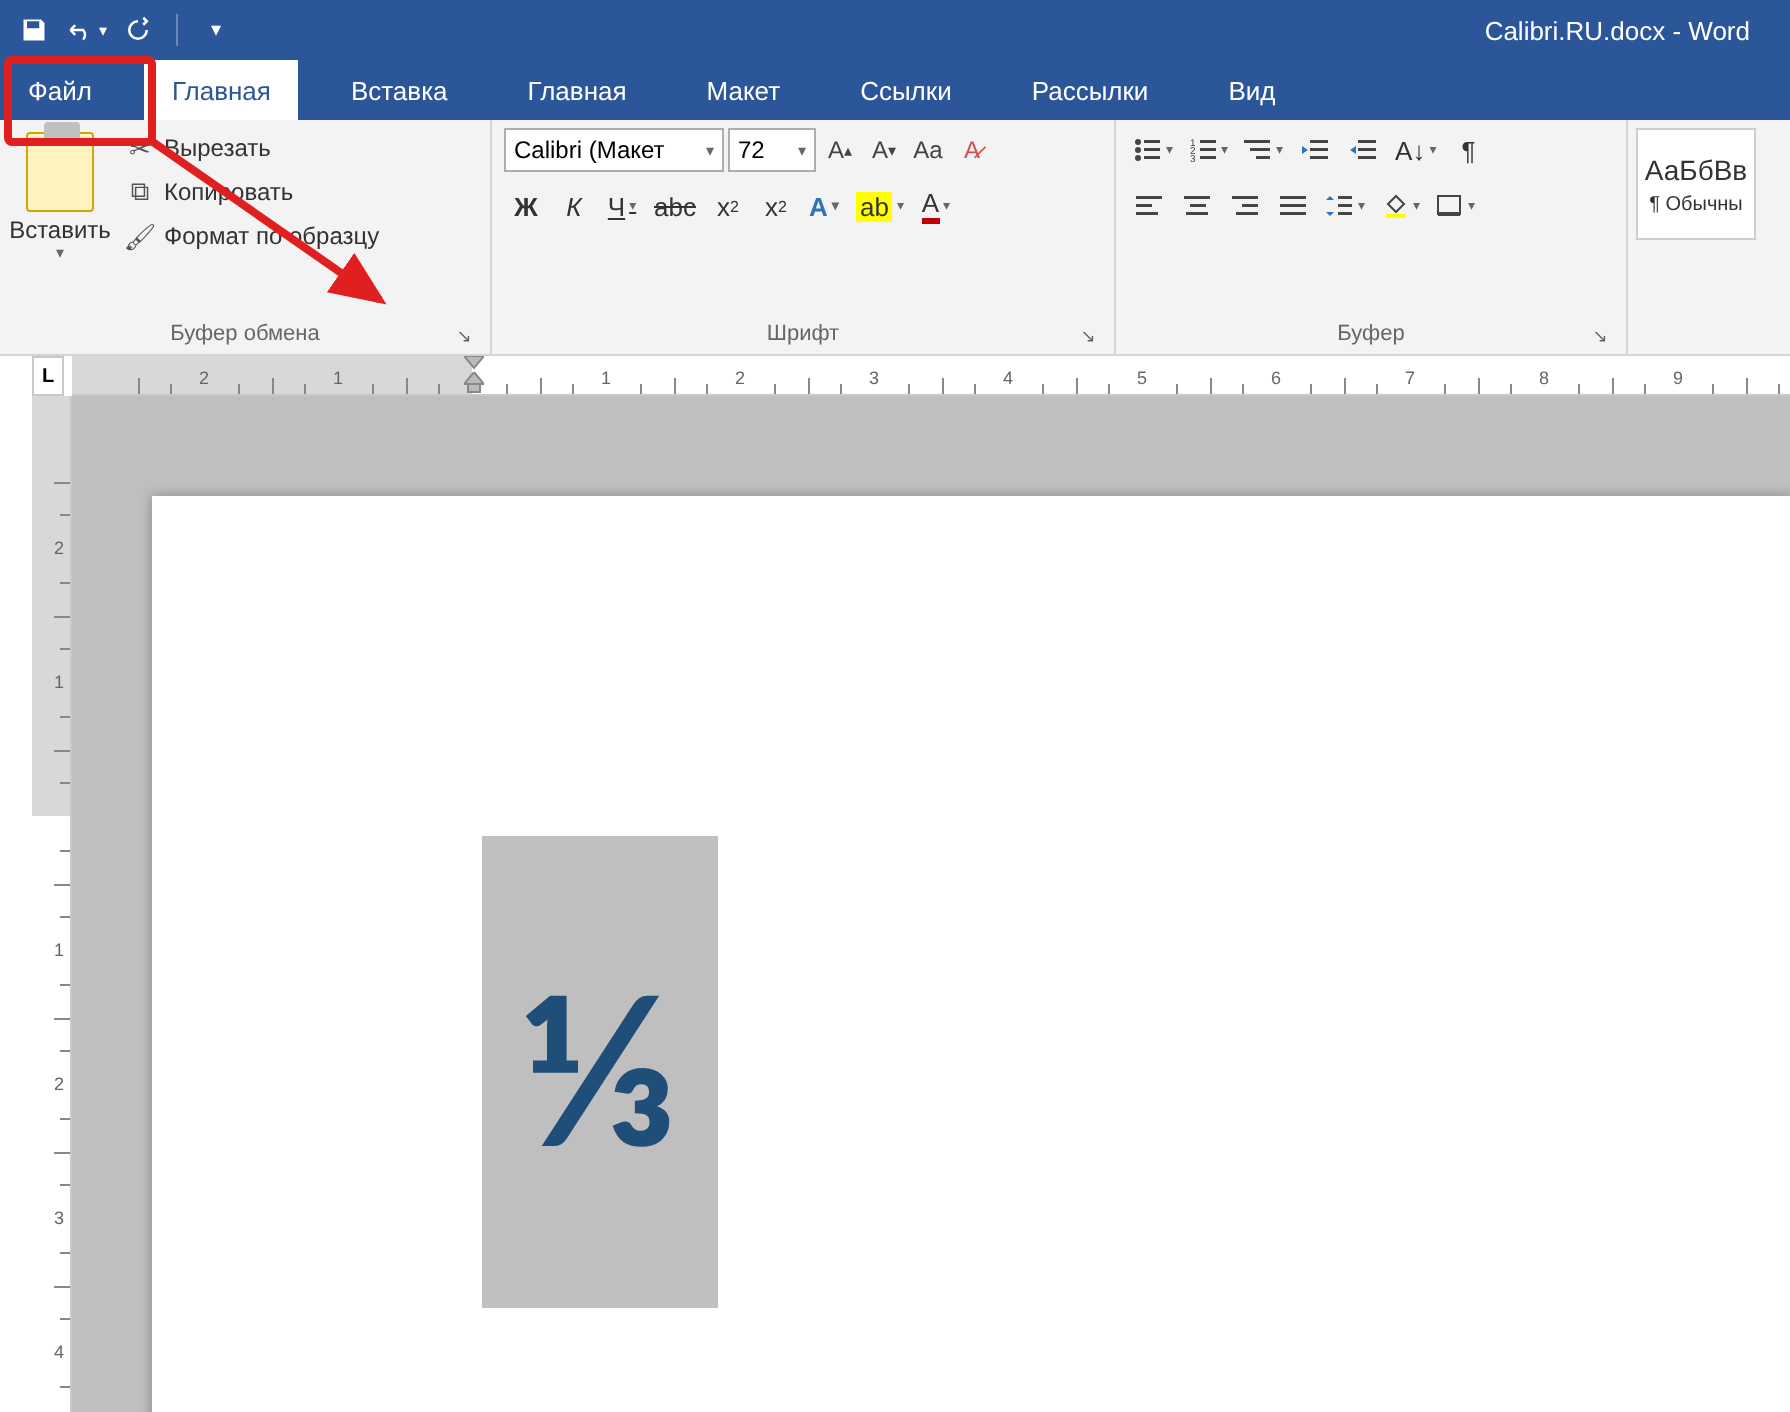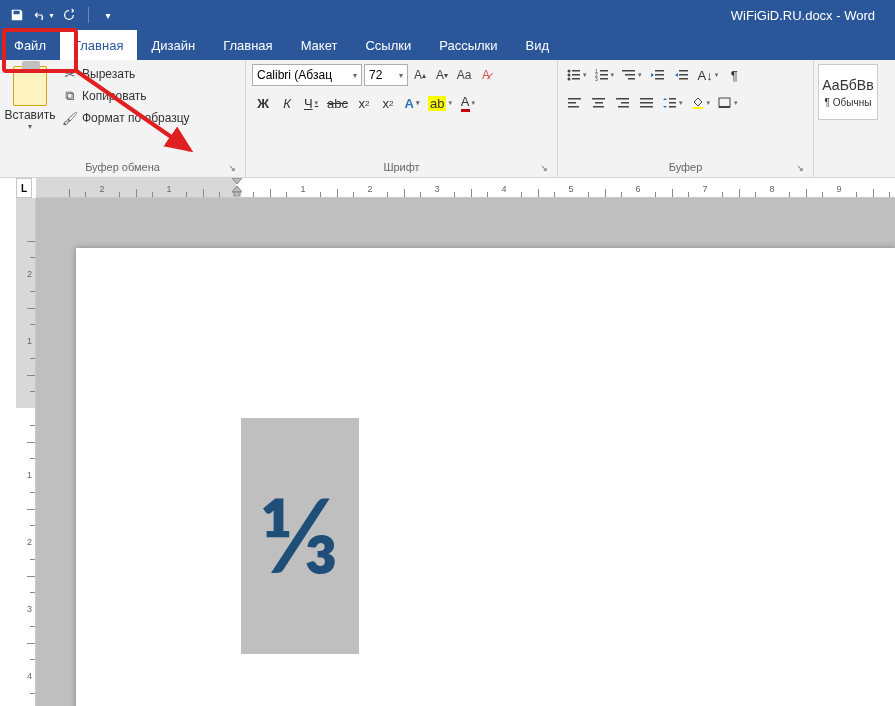--- a/index.html
+++ b/index.html
@@ -25,20 +25,21 @@
   .qat-btn { width: 22px; height: 22px; display:flex; align-items:center; justify-content:center; color:white; cursor:pointer;}
   .qat-sep { width:1px; height:16px; background: rgba(255,255,255,0.3); margin:0 4px;}
   .title-text { position:absolute; left:50%; transform:translateX(-50%); right:auto; font-size:13px; color:white; white-space:nowrap;}
   .title-text { left:auto; right:20px; transform:none;}
   .tabbar {
     background:#2b579a;
     height:30px;
     display:flex;
     align-items:stretch;
     padding-left:0;
+    gap:12px;
   }
   .tab {
     padding:0 14px;
     display:flex;
     align-items:center;
     color:white;
     font-size:13px;
     cursor:pointer;
     position:relative;
   }
@@ -168,27 +169,27 @@
       <span class="caret" style="color:white;margin-left:1px;">▾</span>
     </div>
     <div class="qat-btn">
       <svg width="14" height="14" viewBox="0 0 16 16">
           <path fill="none" stroke="white" stroke-width="1.5" d="M8 3a5 5 0 1 0 5 5M11 1l2 2-2 2"></path>
         </svg>
     </div>
     <div class="qat-sep"></div>
     <div class="qat-btn" style="font-size:10px;">▾</div>
   </div>
-  <div class="title-text">WiFiGiD.RU.docx - Word</div>
+  <div class="title-text">Calibri.RU.docx - Word</div>
 </div>
 
 <div class="tabbar">
   <div class="tab file">Файл</div>
   <div class="tab active">Главная</div>
-  <div class="tab">Дизайн</div>
+  <div class="tab">Вставка</div>
   <div class="tab">Главная</div>
   <div class="tab">Макет</div>
   <div class="tab">Ссылки</div>
   <div class="tab">Рассылки</div>
   <div class="tab">Вид</div>
 </div>
 
 <div class="red-box"></div>
 <svg class="arrow-svg" width="180" height="110">
   <defs>
@@ -226,21 +227,21 @@
     <div class="group-label">
       <span>Буфер обмена</span>
       <span class="dlg-launcher">↘</span>
     </div>
   </div>
 
   <div class="group" style="width:312px;">
     <div class="group-body" style="flex-direction:column;">
       <div class="font-row1">
         <div class="font-name">
-          <span>Calibri (Абзац</span>
+          <span>Calibri (Макет</span>
             <span class="caret">▾</span>
         </div>
         <div class="font-size">
           <span>72</span>
             <span class="caret">▾</span>
         </div>
         <div class="sm-btn" title="A^">A<sup style="font-size:8px;">▴</sup></div>
         <div class="sm-btn">A<sup style="font-size:8px;">▾</sup></div>
         <div class="sm-btn split">Aa</div>
         <div class="sm-btn" style="color:#d05050;">A̷</div>

